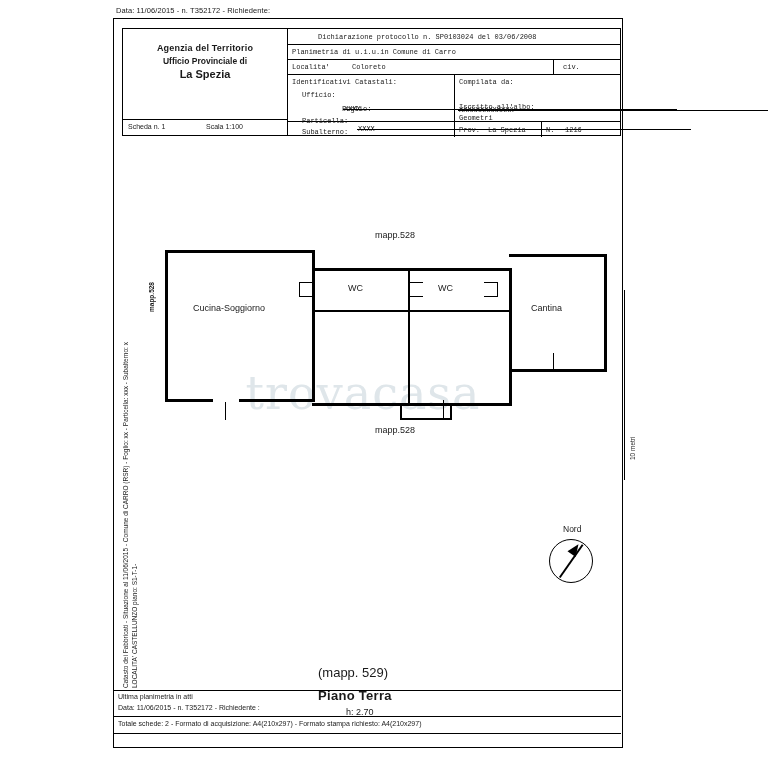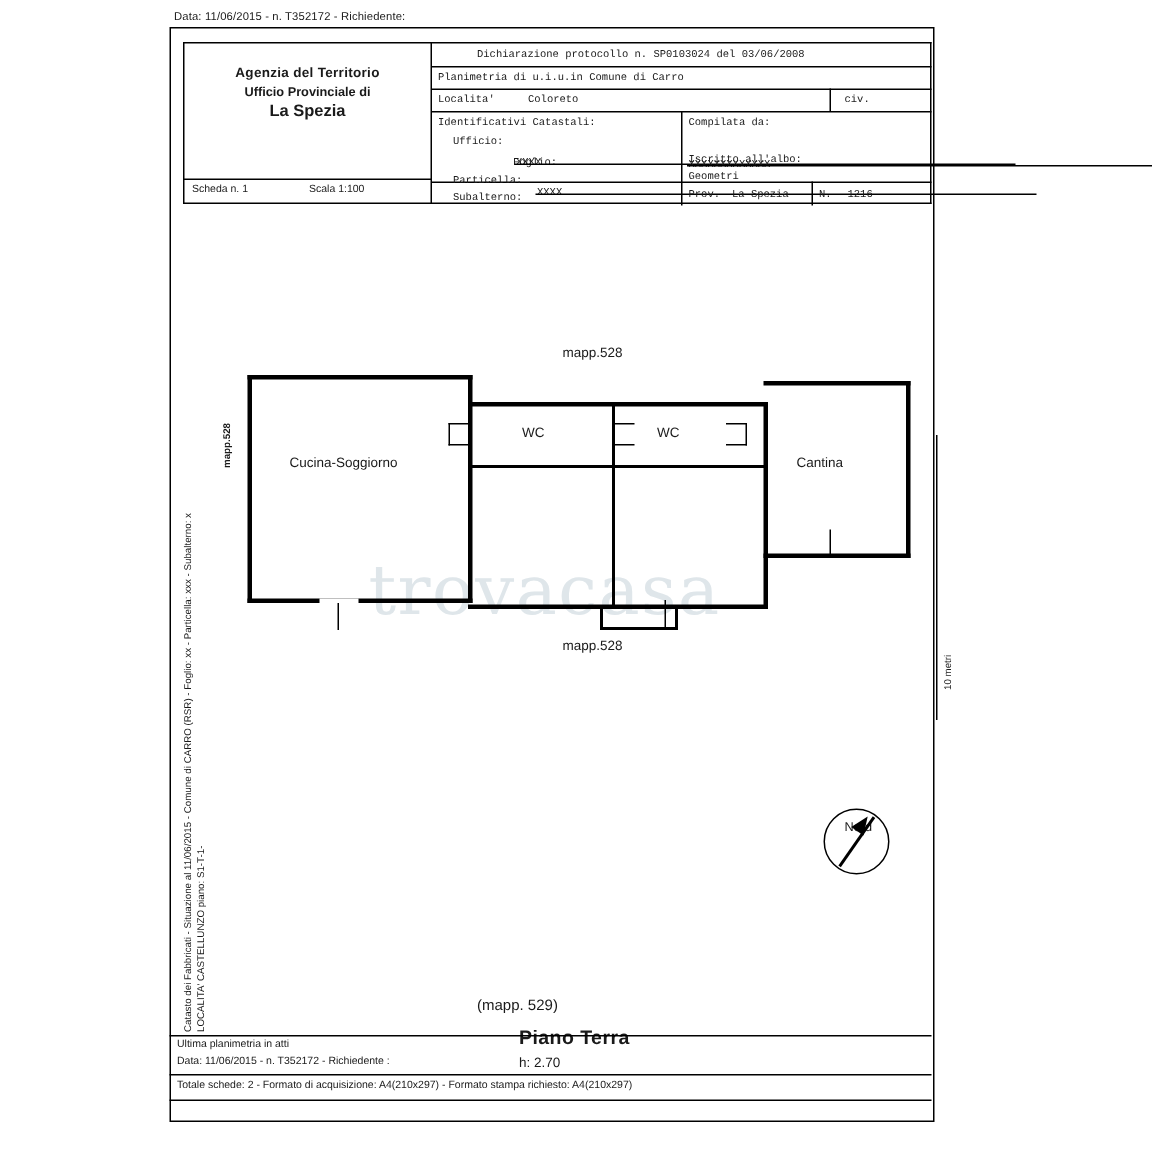--- a/index.html
+++ b/index.html
@@ -38,29 +38,29 @@
   .vtext{position:absolute;font-size:6.5px;white-space:nowrap;transform-origin:0 0;transform:rotate(-90deg);}
   .vtext.b{font-weight:bold;}
 
   
   .plan{position:absolute;left:113px;top:150px;width:508px;height:560px;}
   .w{position:absolute;background:#000;}
   .room-label{position:absolute;font-size:9px;white-space:nowrap;}
   .mapp{position:absolute;font-size:9px;white-space:nowrap;}
 
   .piano{position:absolute;left:205px;top:515px;width:180px;text-align:left;}
-  .piano .m{font-size:10px;}
-  .piano .p{font-size:13px;font-weight:bold;margin-top:8px;letter-spacing:.3px;margin-left:28px;}
+  .piano .m{font-size:13px;}
+  .piano .p{font-size:13px;font-weight:bold;margin-top:8px;letter-spacing:.3px;}
   .piano .h{font-size:9px;margin-top:4px;margin-left:28px;}
 
   
   .wm{position:absolute;left:180px;top:352px;width:420px;text-align:center;font-size:46px;color:#dfe6ea;font-family:"DejaVu Serif",serif;letter-spacing:1px;pointer-events:none;}
 
   
-  .nord-lbl{position:absolute;left:563px;top:524px;font-size:8.5px;margin-top:22px;}
+  .nord-lbl{position:absolute;left:563px;top:524px;font-size:8.5px;}
   .compass{position:absolute;left:549px;top:539px;width:42px;height:42px;border:1px solid #000;border-radius:50%;}
   .compass .needle{position:absolute;left:50%;top:50%;width:1.5px;height:40px;background:#000;transform:translate(-50%,-50%) rotate(35deg);}
   .compass .tip{position:absolute;left:50%;top:50%;width:0;height:0;border-left:5px solid transparent;border-right:5px solid transparent;border-bottom:12px solid #000;transform:translate(-50%,-100%) rotate(35deg) translateY(-7px);}
 
   
   .dimline{position:absolute;border-left:1px solid #000;}
   .dimtxt{position:absolute;font-size:6.5px;transform-origin:0 0;transform:rotate(-90deg);white-space:nowrap;}
 
   
   .footer{position:absolute;left:113px;top:690px;width:508px;}

